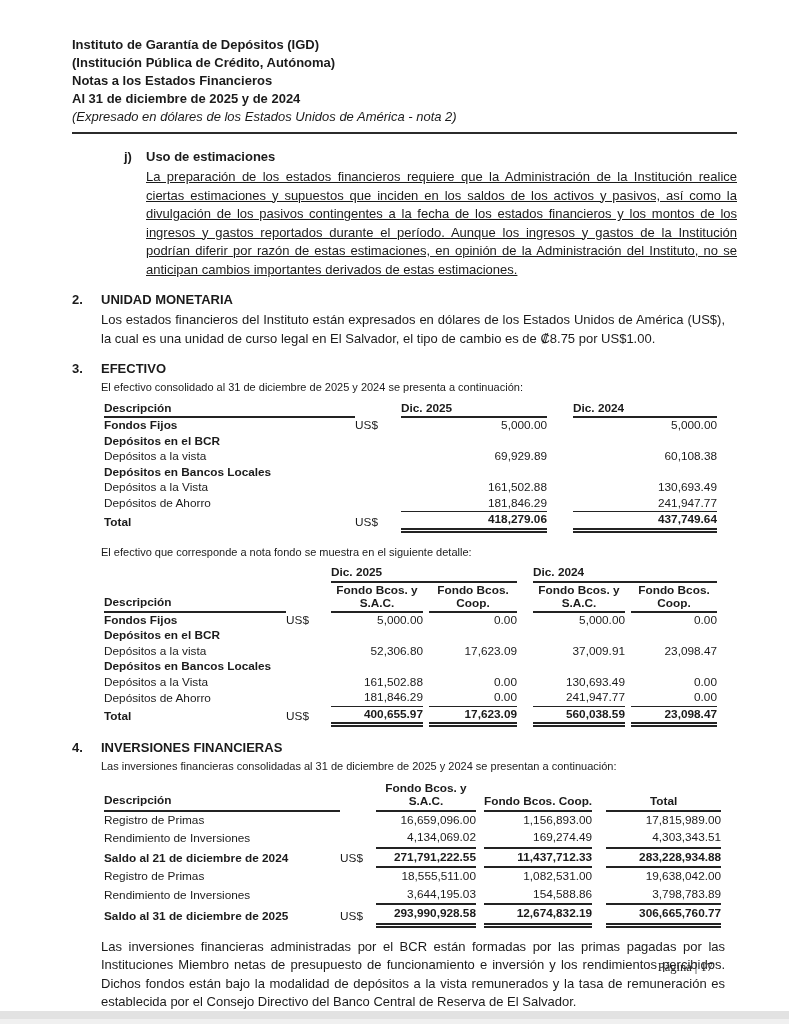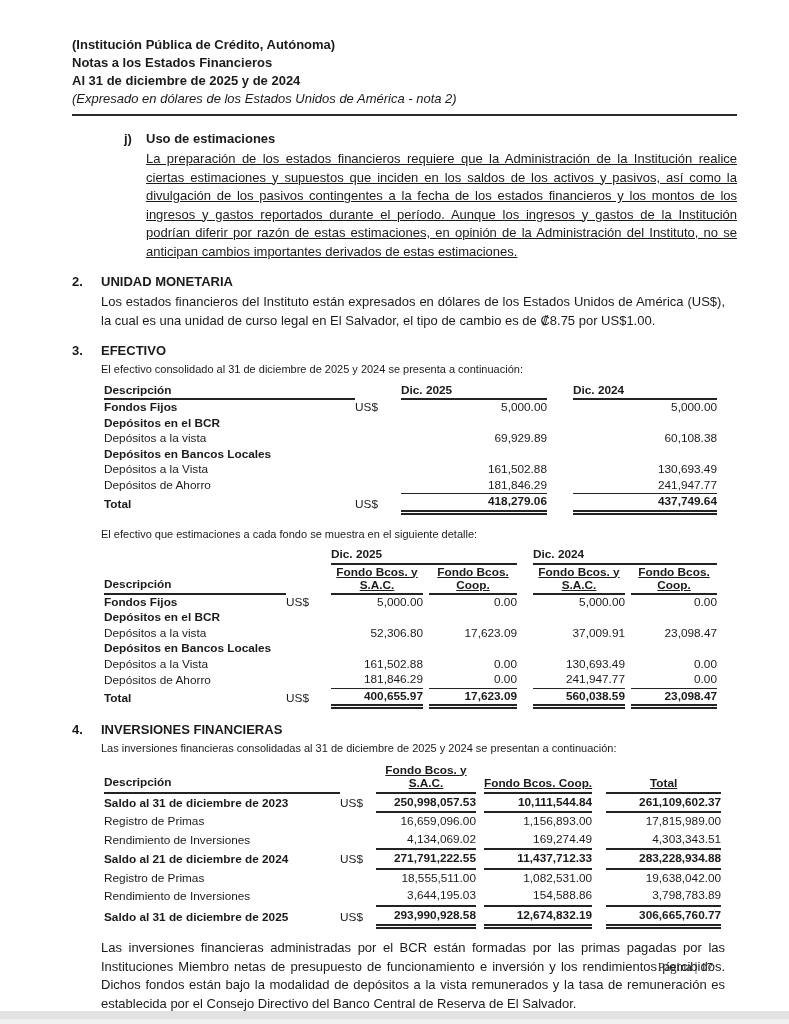--- a/index.html
+++ b/index.html
@@ -32,39 +32,40 @@
             font-size:11.8px;line-height:13.5px;}
   table.fin td{padding:1px 0;vertical-align:bottom;overflow:visible;}
   td.b,.b{font-weight:bold;}
   td.ctr{text-align:left;}
   td.num{text-align:right;padding-right:2px;}
   td.ind{padding-left:14px;}
   td.cur{text-align:left;padding-left:2px;}
   td.hl{border-bottom:2px solid #232323;}     
   td.rl{border-bottom:1.5px solid #232323;}   
   td.dl{border-bottom:5px double #232323;}    
-  td.hdr2{line-height:13px;text-align:center;font-weight:bold;text-decoration:underline;}
+  td.hdr2{line-height:13px;text-align:center;font-weight:bold;}
   td.nw{white-space:nowrap;}
   table.t3 td{padding:2px 0;}
   table.t3 td.hl{border-bottom-width:2px;}
   table.t3 td.rl{border-bottom-width:2px;}
 
   
   .footer{position:absolute;right:76px;top:960px;font-family:"Liberation Serif",serif;
           font-size:12.5px;color:#222;}
   .bottom-bar{position:absolute;left:0;right:0;bottom:0;height:13px;
           background:linear-gradient(to bottom,#e2e2e2 0 8px,#f0f0f0 8px 13px);}
 </style>
 </head>
 <body>
 
 <div class="page">
   <div class="content">
 
     <div class="doc-header">
+      <p>Instituto de Garantía de Depósitos (IGD)</p>
       <p>(Institución Pública de Crédito, Autónoma)</p>
       <p>Notas a los Estados Financieros</p>
       <p>Al 31 de diciembre de 2025 y de 2024</p>
       <p class="it">(Expresado en dólares de los Estados Unidos de América - nota 2)</p>
     </div>
     <hr class="header-rule">
 
     <div class="sec-j">
       <div class="jhead">
         <span class="jlabel">j)</span>
@@ -149,21 +150,21 @@
         <tr>
           <td class="b ctr">Total</td>
           <td class="cur">US$</td>
           <td class="num b dl">418,279.06</td>
           <td></td>
           <td class="num b dl">437,749.64</td>
         </tr>
       </tbody>
         </table>
 
-      <p class="sintro">El efectivo que estimaciones a cada fondo se muestra en el siguiente detalle:</p>
+      <p class="sintro">El efectivo que corresponde a nota fondo se muestra en el siguiente detalle:</p>
 
       <table class="fin t2">
         <colgroup>
             <col style="width:182px">
             <col style="width:45px">
             <col style="width:92px">
             <col style="width:6px">
             <col style="width:88px">
             <col style="width:16px">
             <col style="width:92px">
@@ -289,29 +290,20 @@
             <tr>
           <td class="b hl">Descripción</td>
           <td></td>
           <td class="hdr2 hl">Fondo Bcos. y S.A.C.</td>
           <td></td>
           <td class="hdr2 hl nw">Fondo Bcos. Coop.</td>
           <td></td>
           <td class="hdr2 hl">Total</td>
         </tr>
         <tr>
-          <td class="b">Saldo al 31 de diciembre de 2023</td>
-          <td class="cur">US$</td>
-          <td class="num b rl">250,998,057.53</td>
-          <td></td>
-          <td class="num b rl">10,111,544.84</td>
-          <td></td>
-          <td class="num b rl">261,109,602.37</td>
-        </tr>
-        <tr>
           <td>Registro de Primas</td>
           <td></td>
           <td class="num">16,659,096.00</td>
           <td></td>
           <td class="num">1,156,893.00</td>
           <td></td>
           <td class="num">17,815,989.00</td>
         </tr>
         <tr>
           <td>Rendimiento de Inversiones</td>

